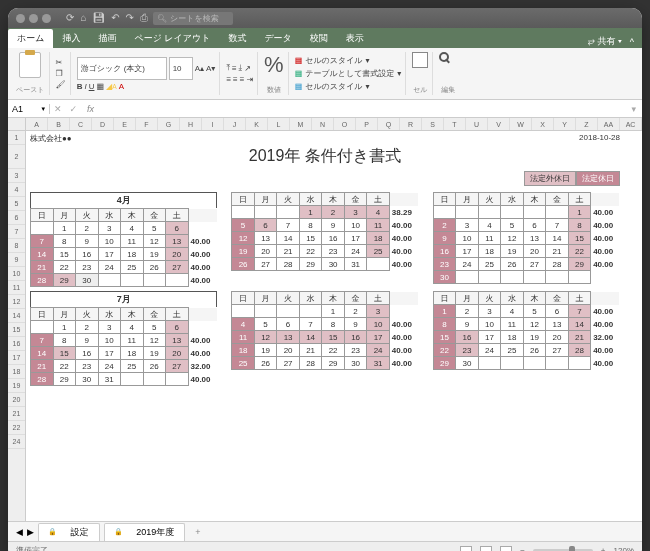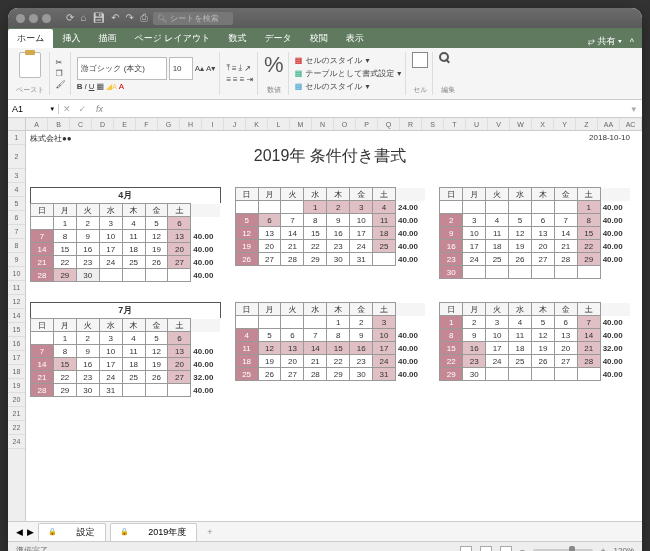--- a/index.html
+++ b/index.html
@@ -23,48 +23,48 @@
 .paste-ic::before{content:"";position:absolute;top:-3px;left:5px;width:10px;height:5px;background:#d4a84b;border-radius:1px}
 .fontrow{display:flex;gap:2px;align-items:center}
 .fontbox{border:1px solid #bbb;background:#fff;height:23px;padding:0 3px;display:flex;align-items:center;font-size:8px}
 .percent{font-size:22px;color:#555;text-align:center}
 .ribbon-item{display:flex;align-items:center;gap:3px;font-size:8px;padding:1px 0}
 .cell-ic{width:16px;height:16px;border:1px solid #888;background:#fff;position:relative}
 .edit-ic{width:18px;height:18px;position:relative}
 .mag{width:10px;height:10px;border:2px solid #555;border-radius:50%;position:relative}
 .mag::after{content:"";position:absolute;width:5px;height:2px;background:#555;bottom:-2px;right:-3px;transform:rotate(45deg)}
 .formula{height:18px;border-bottom:1px solid #ccc;display:flex;align-items:center;font-size:9px;background:#fff}
-.namebox{width:51px;border-right:1px solid #ccc;padding:0 4px;display:flex;align-items:center;justify-content:space-between}
+.namebox{width:42px;border-right:1px solid #ccc;padding:0 4px;display:flex;align-items:center;justify-content:space-between}
 .fx{padding:0 6px;color:#888;font-style:italic}
 .colhdr{height:13px;background:#eee;border-bottom:1px solid #ccc;display:flex}
 .corner{width:18px;border-right:1px solid #ccc;background:#eee}
 .ch{flex:1;border-right:1px solid #ddd;text-align:center;font-size:7px;color:#666;line-height:13px}
 .content{flex:1;display:flex;overflow:hidden}
 .rowhdr{width:18px;background:#eee;border-right:1px solid #ccc;display:flex;flex-direction:column}
 .rh{height:14px;border-bottom:1px solid #ddd;text-align:center;font-size:7px;color:#666;line-height:14px}
 .rh.tall{height:24px;line-height:24px}
-.sheet{flex:1;background:#fff;padding:2px 12px 0 4px;position:relative;font-size:8px;color:#333;overflow:hidden}
+.sheet{flex:1;background:#fff;padding:2px 22px 0 4px;position:relative;font-size:8px;color:#333;overflow:hidden}
 .toprow{display:flex;justify-content:space-between;font-size:8px}
 .title{text-align:center;font-size:16px;font-weight:500;margin:2px 0 4px}
 .legend{display:flex;justify-content:flex-end;gap:0;font-size:8px}
 .legend span{border:1px solid #999;padding:1px 5px}
 .lg1{background:#e0bfc5}
 .lg2{background:#c48895;color:#fff}
-.calgrid{display:grid;grid-template-columns:repeat(3,1fr);gap:20px 14px;margin-top:20px}
+.calgrid{display:grid;grid-template-columns:repeat(3,1fr);gap:4px 14px;margin-top:6px}
 .cal{font-size:8px}
 .cal .mname{text-align:center;font-weight:bold;border:1px solid #555;border-bottom:0;padding:1px;font-size:9px}
 .cal table{border-collapse:collapse;width:100%}
 .cal td,.cal th{border:1px solid #999;text-align:center;width:18px;height:13px;font-weight:normal;font-size:8px}
 .cal th{background:#f5f5f5}
 .cal .hours{border:0;font-weight:bold;padding-left:2px;text-align:left}
 .cal .h1{background:#c48895;color:#fff}
 .cal .h2{background:#e0bfc5}
 .cal .hg{background:#eee}
 .sheettabs{height:20px;background:#f5f5f5;border-top:1px solid #ccc;display:flex;align-items:center;font-size:9px;padding:0 8px;gap:4px}
-.stab{padding:2px 10px;background:#fff;border:1px solid #ccc;border-bottom:0;border-radius:2px 2px 0 0;display:flex;gap:19px;align-items:center}
+.stab{padding:2px 10px;background:#fff;border:1px solid #ccc;border-bottom:0;border-radius:2px 2px 0 0;display:flex;gap:13px;align-items:center}
 .plus{padding:0 6px;color:#888}
 .status{height:18px;background:#eee;border-top:1px solid #ccc;display:flex;align-items:center;font-size:8px;padding:0 8px;color:#666}
 .status .right{margin-left:auto;display:flex;gap:8px;align-items:center}
 .zoom-slider{width:60px;height:4px;background:#ccc;border-radius:2px;position:relative}
 .zoom-slider::after{content:"";position:absolute;width:6px;height:10px;background:#888;top:-3px;left:36px;border-radius:2px}
 .vbtn{width:12px;height:10px;border:1px solid #aaa;background:#fff}
 .lock{font-size:7px}
 </style>
 </head>
 <body>
@@ -233,23 +233,27 @@
         <div class="rh">18</div>
         <div class="rh">19</div>
         <div class="rh">20</div>
         <div class="rh">21</div>
         <div class="rh">22</div>
         <div class="rh">24</div>
       </div>
     <div class="sheet">
       <div class="toprow">
         <span>株式会社●●</span>
-        <span>2018-10-10</span>
+        <span>2018-10-28</span>
       </div>
       <div class="title">2019年 条件付き書式</div>
+      <div class="legend">
+        <span class="lg1">法定外休日</span>
+        <span class="lg2">法定休日</span>
+      </div>
       <div class="calgrid" id="calgrid">
           <div class="cal">
             <div class="mname">4月</div>
             <table>
               <tbody>
                 <tr>
                   <th>日</th>
                   <th>月</th>
                   <th>火</th>
                   <th>水</th>
@@ -325,21 +329,21 @@
                   <th class="hours"></th>
                 </tr>
                 <tr>
                   <td></td>
                   <td></td>
                   <td></td>
                   <td class="h2">1</td>
                   <td class="h2">2</td>
                   <td class="h2">3</td>
                   <td class="h2">4</td>
-                  <td class="hours">24.00</td>
+                  <td class="hours">38.29</td>
                 </tr>
                 <tr>
                   <td class="h1">5</td>
                   <td class="h2">6</td>
                   <td class="">7</td>
                   <td class="">8</td>
                   <td class="">9</td>
                   <td class="">10</td>
                   <td class="h2">11</td>
                   <td class="hours">40.00</td>

